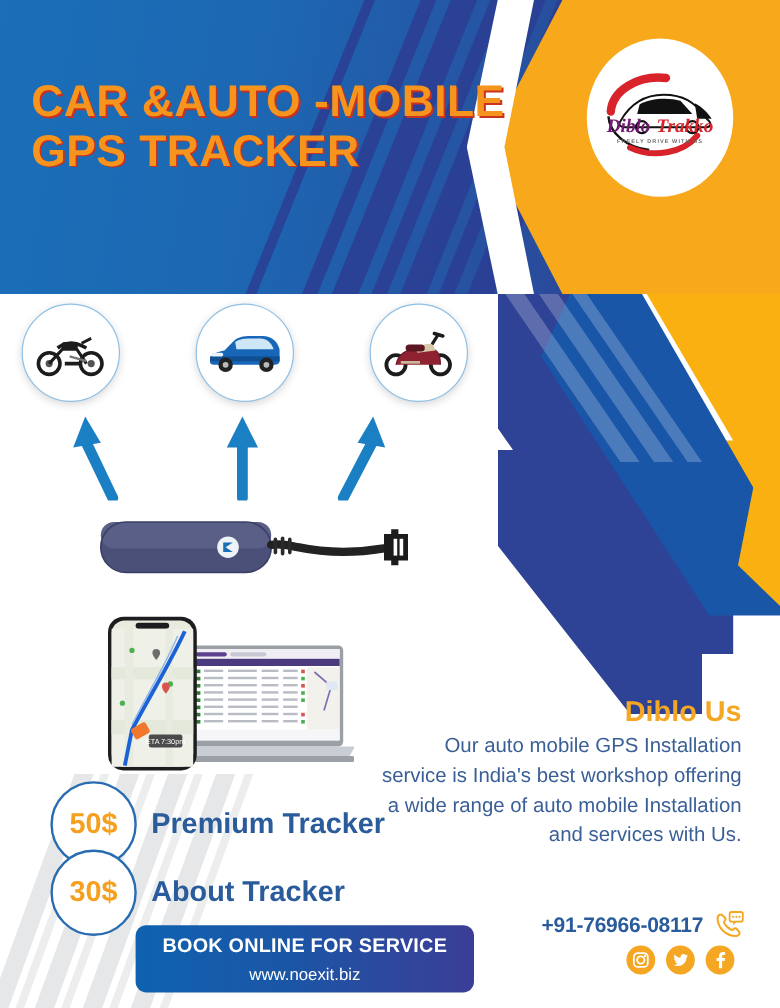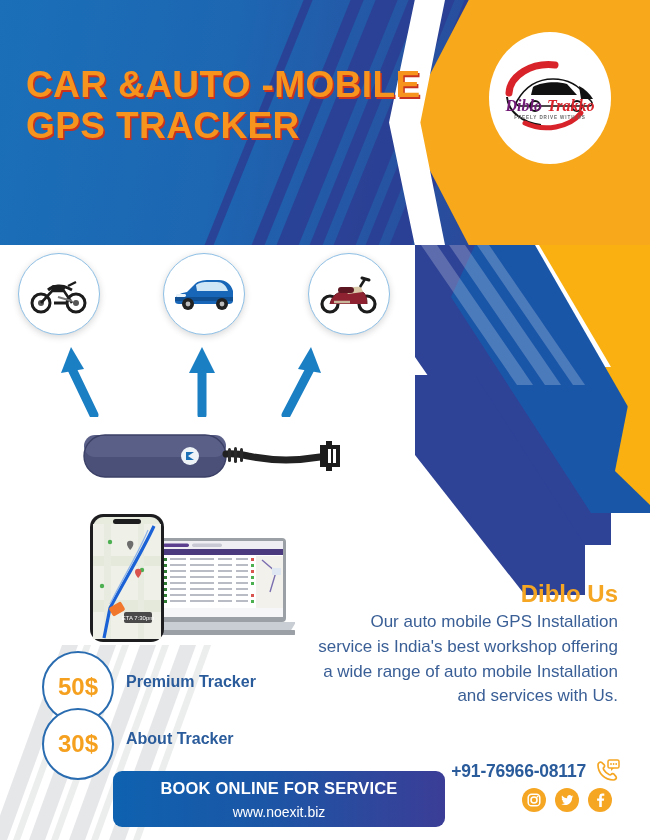--- a/index.html
+++ b/index.html
@@ -96,25 +96,25 @@
   }
   .gray-stripes span.thin{width:7px;background:#eceded;}
   
   .price-circle{
     position:absolute;width:68px;height:68px;border-radius:50%;
     background:#ffffff;border:2.6px solid #2a6cb0;
     display:flex;align-items:center;justify-content:center;
     font-size:24px;font-weight:700;color:#f5a01e;z-index:4;
   }
   .price-label{
-    position:absolute;font-size:16px;font-weight:700;color:#2a5b9b;z-index:4;
+    position:absolute;font-size:24px;font-weight:700;color:#2a5b9b;z-index:4;
   }
   
   .book-btn{
-    position:absolute;left:113px;top:771px;width:332px;height:56px;
+    position:absolute;left:113px;top:771px;width:282px;height:56px;
     border-radius:9px;
     background:linear-gradient(90deg,#0e62b0 0%,#1b56a6 45%,#3b3d96 100%);
     display:flex;flex-direction:column;align-items:center;justify-content:center;
     z-index:5;cursor:pointer;
   }
   .book-main{color:#ffffff;font-size:16.5px;font-weight:700;letter-spacing:.2px;}
   .book-sub{color:#ffffff;font-size:14px;margin-top:6px;}
   
   .about-title{
     position:absolute;right:32px;top:580px;

